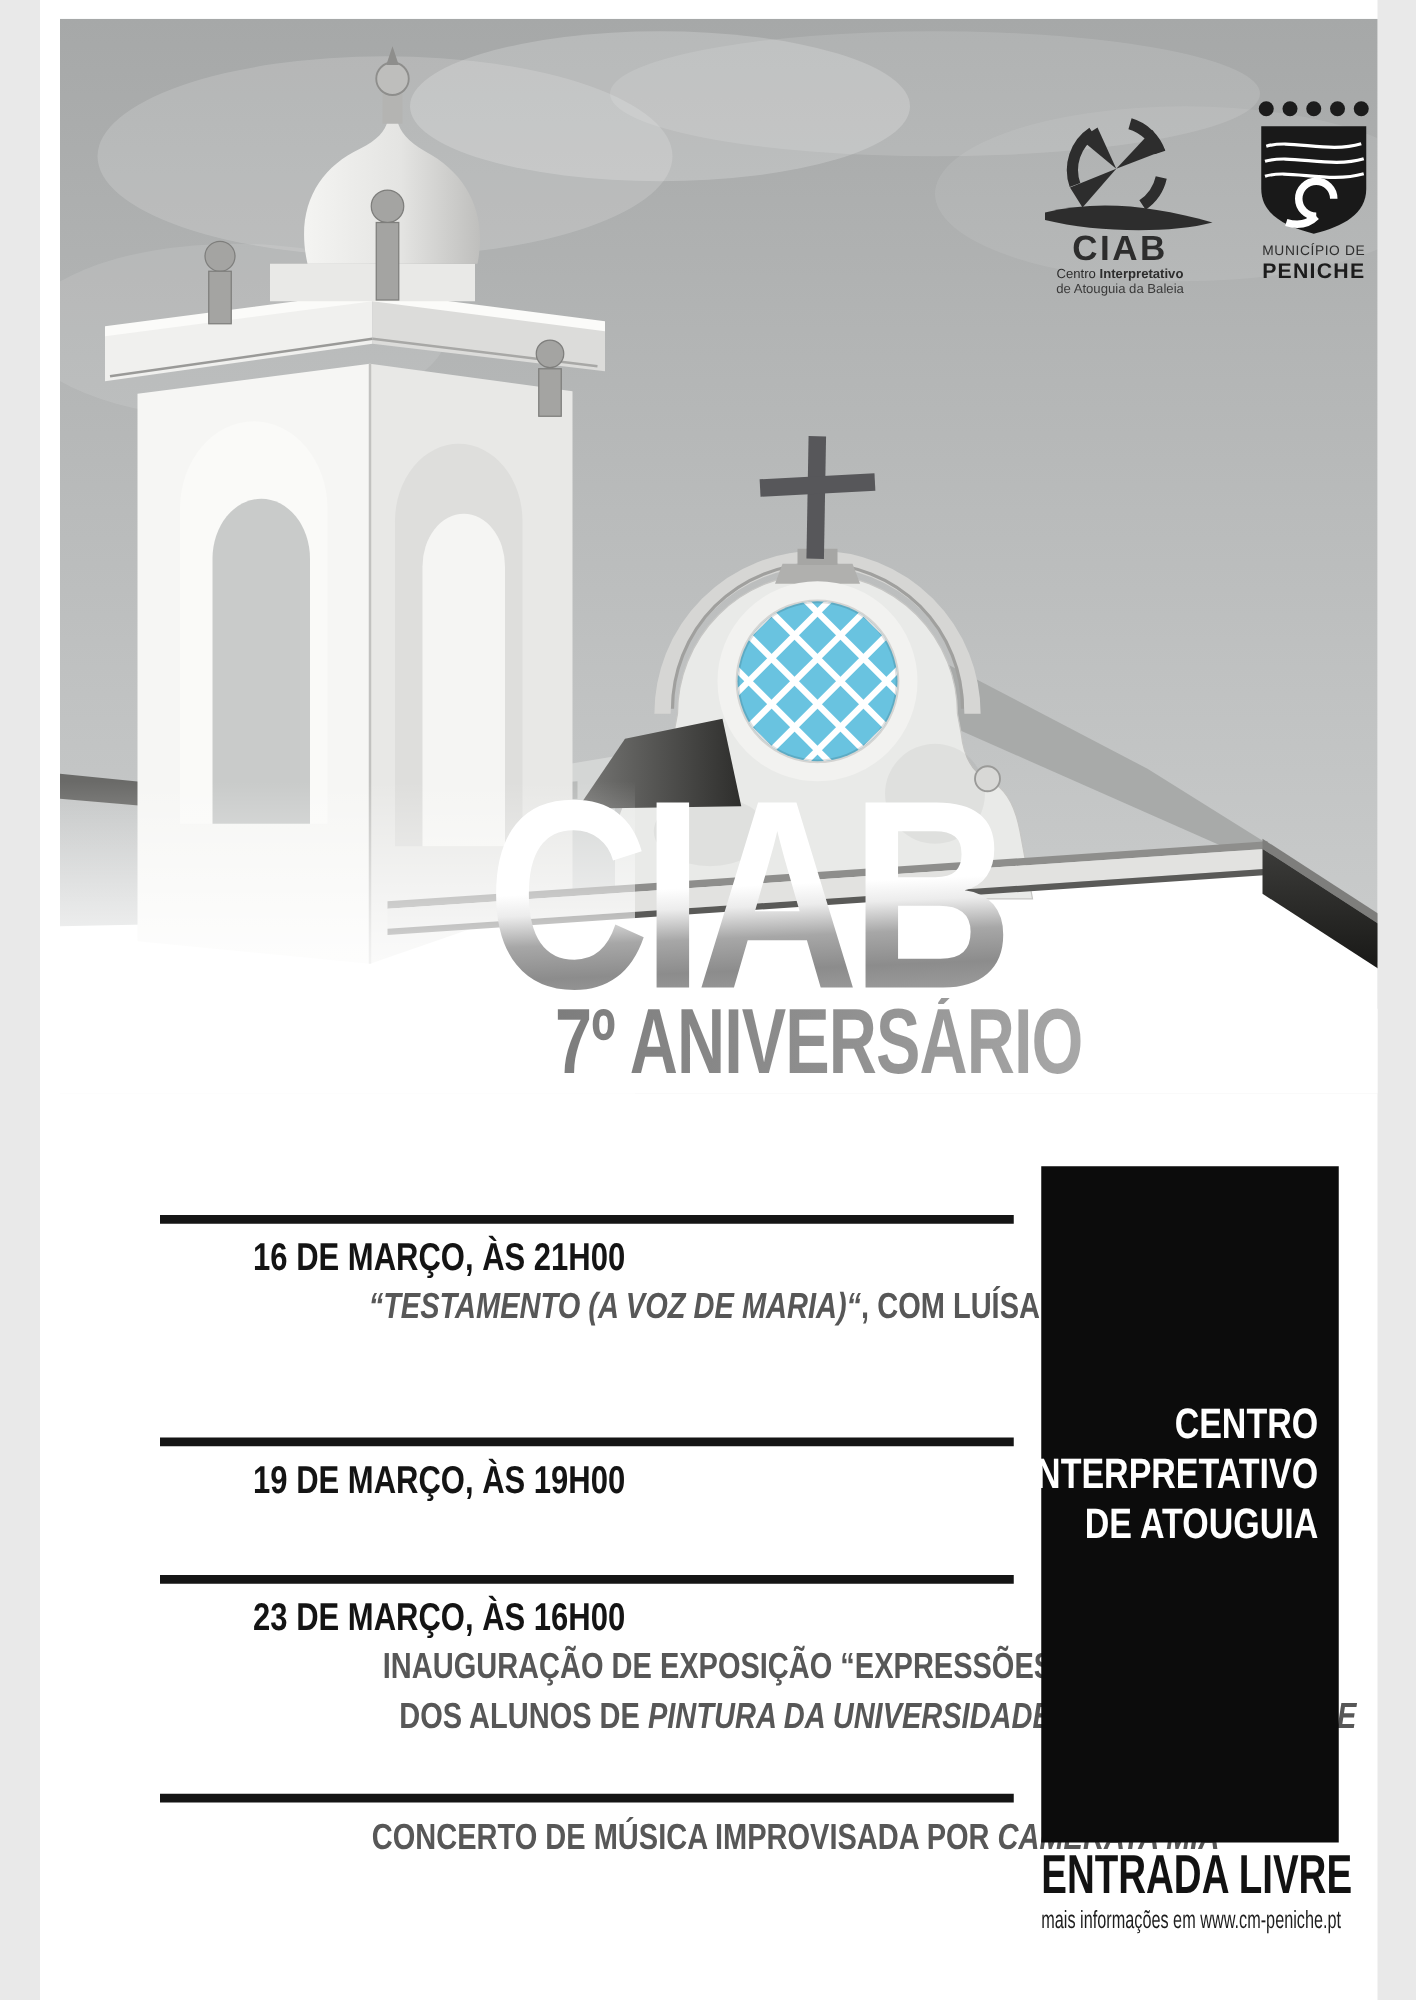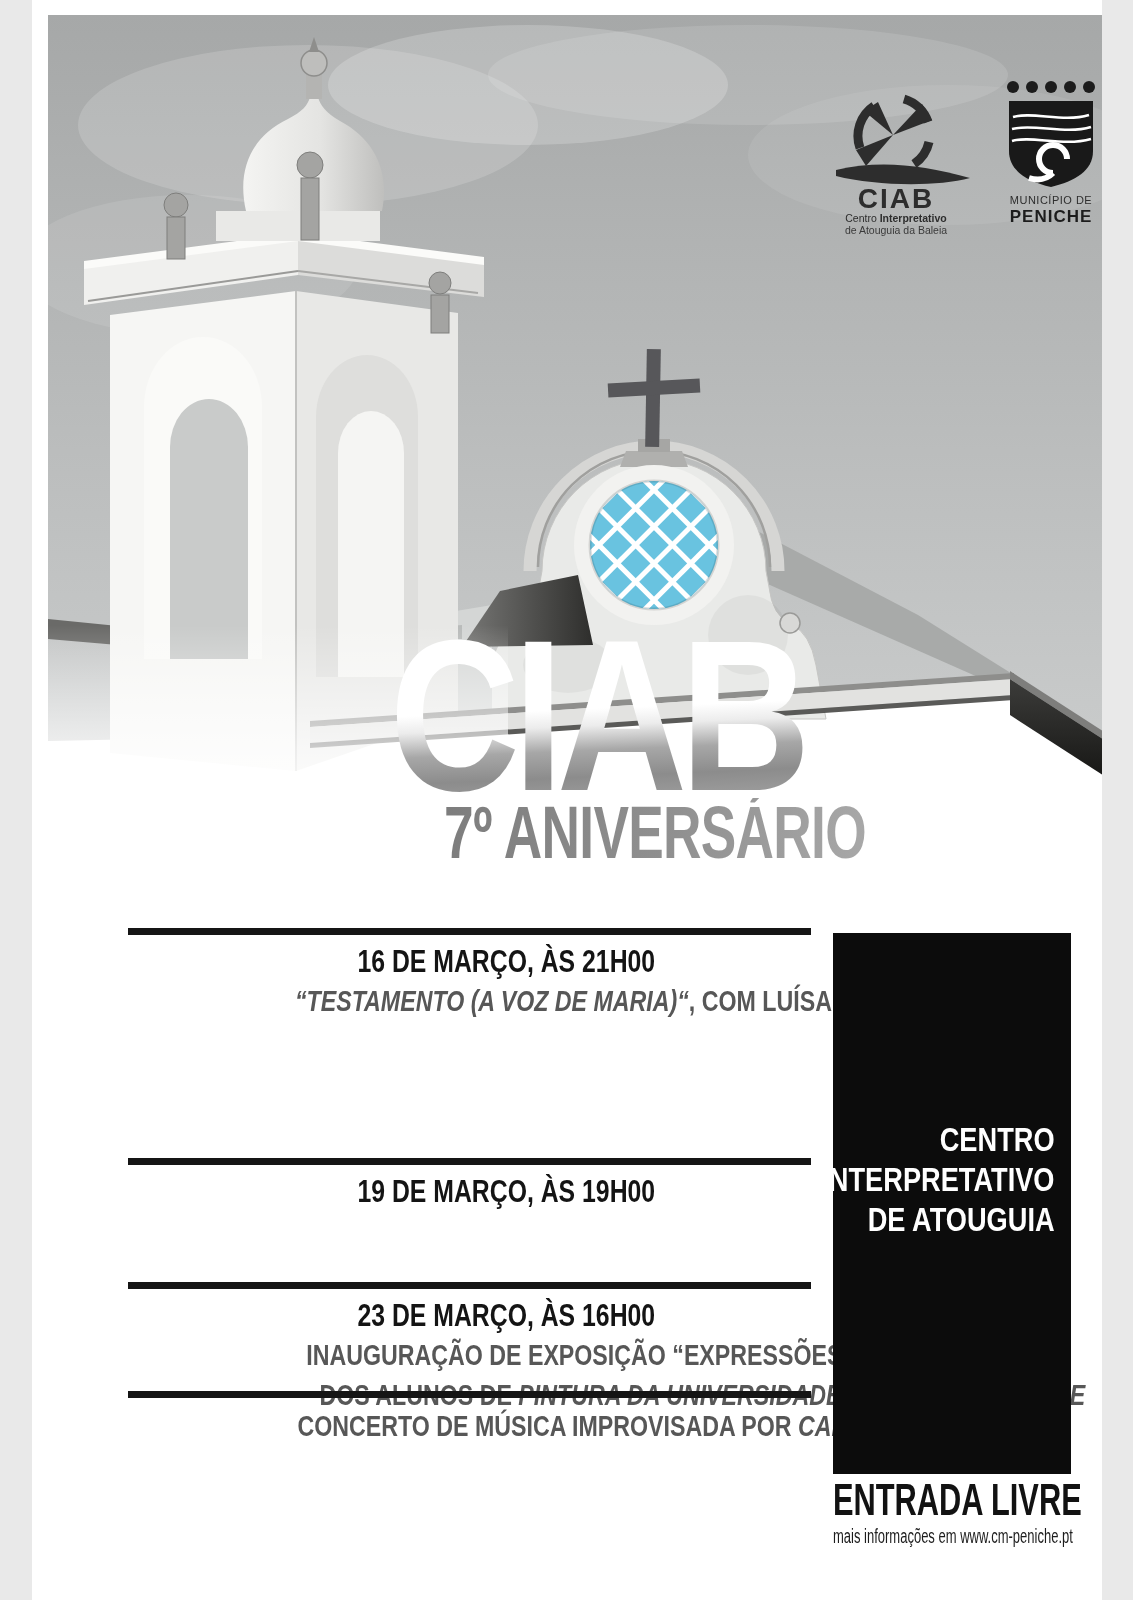--- a/index.html
+++ b/index.html
@@ -30,21 +30,21 @@
     letter-spacing:-1px; white-space:nowrap;
   }
   .hero-sub .cx{
     display:inline-block; transform:scaleX(.72); transform-origin:50% 50%;
     background:linear-gradient(92deg,#7d7d7d 0%,#909090 55%,#a8a8a8 100%);
     -webkit-background-clip:text; background-clip:text;
     color:transparent; -webkit-text-fill-color:transparent;
   }
 
   
-  .event{ position:absolute; left:96px; width:683px; text-align:center; }
+  .event{ position:absolute; left:96px; width:683px; text-align:left;margin-top:44px; }
   .rule{ height:7px; background:#151515; margin-bottom:8px; }
   .date{ font-size:31px; line-height:38px; font-weight:bold; color:#141414; white-space:nowrap; }
   .desc-line{ font-size:29px; line-height:40px; font-weight:bold; color:#575757; white-space:nowrap; }
   .date .cx, .desc-line .cx{ display:inline-block; transform:scaleX(.8); transform-origin:100% 50%; }
   .desc-line .it{ font-style:italic; }
 
   
   .info-box{ position:absolute; left:801px; top:933px; width:238px; height:541px; background:#0c0c0c; }
   .box-lines{ position:absolute; right:16px; top:186px; text-align:right; }
   .box-line{ font-size:34px; line-height:40px; font-weight:bold; color:#ffffff; white-space:nowrap; }
@@ -261,25 +261,25 @@
   <div class="hero-title"><span class="cx">CIAB</span></div>
   <div class="hero-sub"><span class="cx">7º ANIVERSÁRIO</span></div>
 
   <div class="event" style="top:928px">
     <div class="rule"></div>
     <div class="date"><span class="cx">16 DE MARÇO, ÀS 21H00</span></div>
     <div>
         <div class="desc-line"><span class="cx"><span class="it">“TESTAMENTO (A VOZ DE MARIA)“</span><span>, COM LUÍSA ORTIGOSO</span></span></div>
       </div>
   </div>
-  <div class="event" style="top:1158px">
+  <div class="event" style="top:1106px">
     <div class="rule"></div>
     <div class="date"><span class="cx">19 DE MARÇO, ÀS 19H00</span></div>
   </div>
-  <div class="event" style="top:1282px">
+  <div class="event" style="top:1216px">
     <div class="rule"></div>
     <div class="date"><span class="cx">23 DE MARÇO, ÀS 16H00</span></div>
     <div>
         <div class="desc-line"><span class="cx"><span>INAUGURAÇÃO DE EXPOSIÇÃO “EXPRESSÕES“ / TRABALHOS</span></span></div>
         <div class="desc-line"><span class="cx"><span>DOS ALUNOS DE </span><span class="it">PINTURA DA UNIVERSIDADE SÉNIOR DE PENICHE</span></span></div>
       </div>
   </div>
   <div class="event" style="top:1391px">
     <div class="rule"></div>
     <div>

